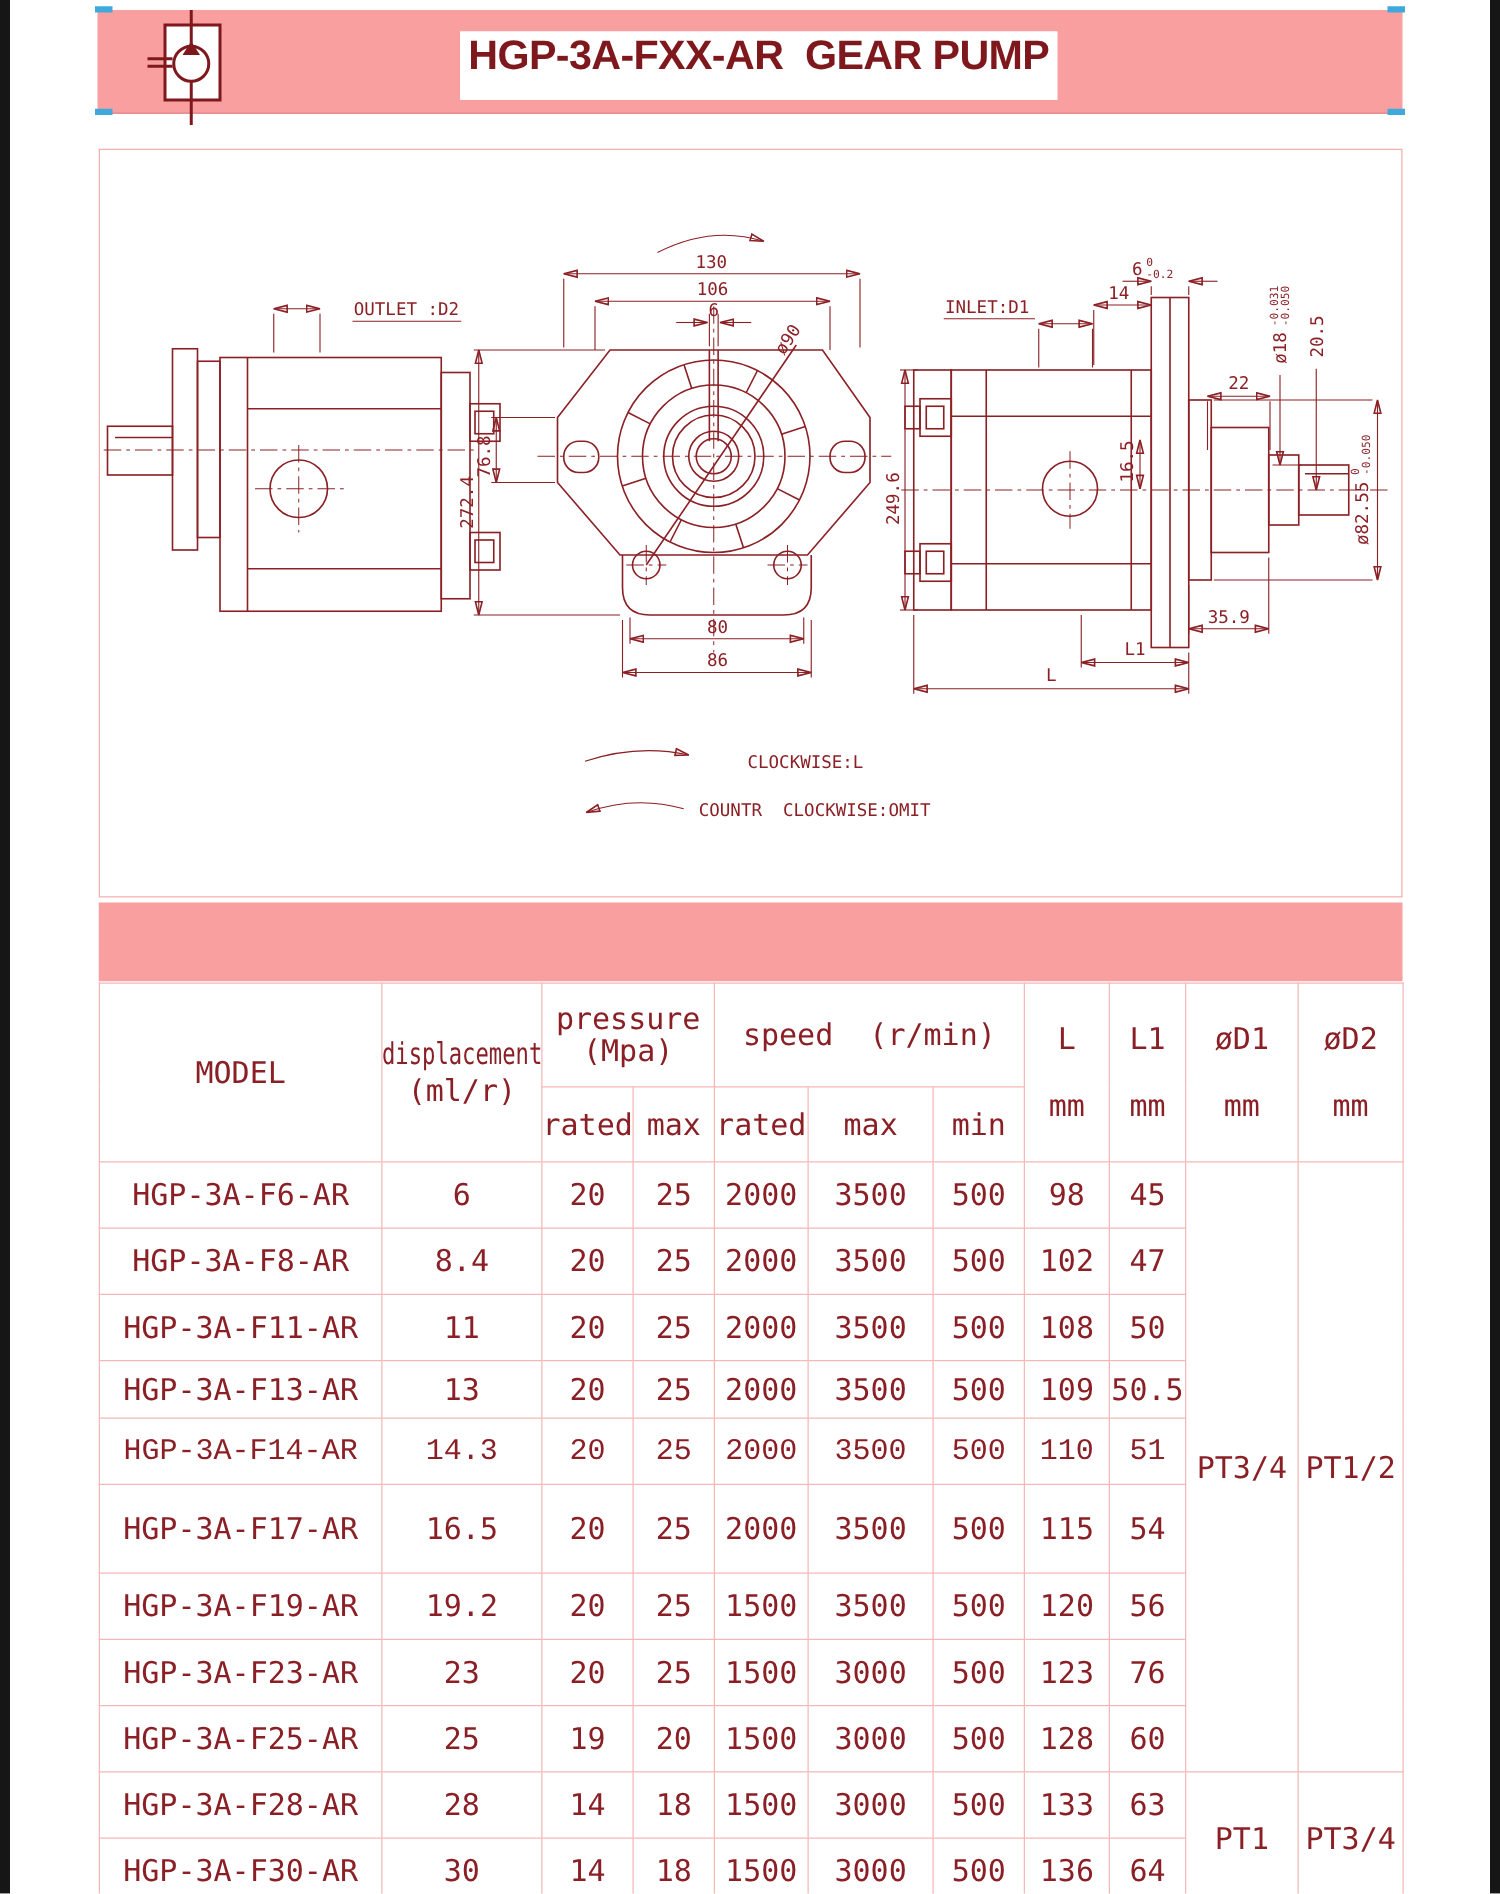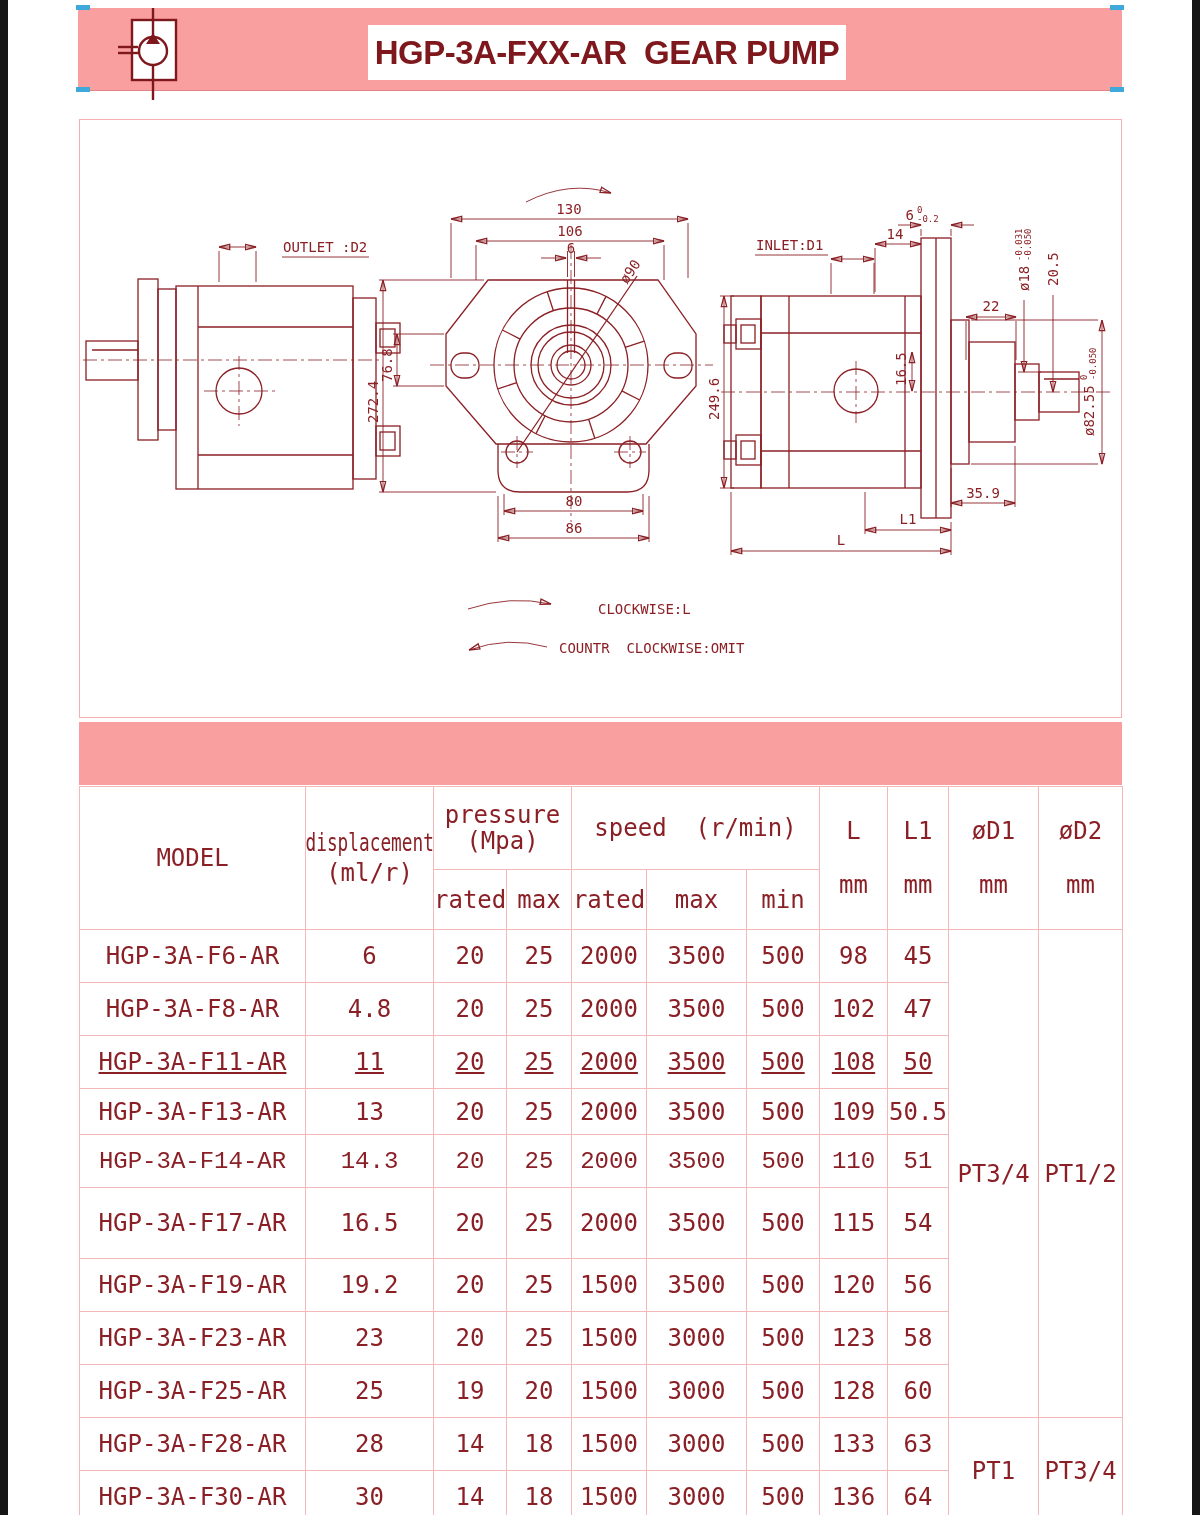--- a/index.html
+++ b/index.html
@@ -5,21 +5,21 @@
   html,body{margin:0;padding:0;background:#fff;}
   .page{position:relative;width:1200px;height:1515px;background:#ffffff;overflow:hidden;
         font-family:"DejaVu Sans Mono",monospace;}
   .edge{position:absolute;top:0;height:100%;background:#161616;}
   .edge.l{left:0;width:8px;}
   .edge.r{right:0;width:8px;}
   .banner{position:absolute;left:78px;top:8px;width:1044px;height:82px;background:#FA9F9F;
           border-bottom:1px solid #e08585;}
   .handle{position:absolute;width:14px;height:5px;background:#3FA9DC;}
   .titlebox{position:absolute;left:368px;top:25px;width:478px;height:55px;background:#ffffff;
-            display:flex;align-items:center;justify-content:center;}
+            display:flex;align-items:flex-start;justify-content:center;}
   .titlebox span{font-family:"Liberation Sans",sans-serif;font-weight:bold;font-size:33px;
                  color:#7E181D;white-space:pre;letter-spacing:-0.5px;}
   .logo{position:absolute;left:112px;top:8px;}
   .draw-panel{position:absolute;left:79px;top:119px;width:1043px;height:599px;
               border:1px solid #F6AFAF;box-sizing:border-box;background:#fff;}
   .band{position:absolute;left:79px;top:722px;width:1043px;height:63px;background:#FA9F9F;}
   svg.draw{display:block;}
   svg.draw line,svg.draw rect,svg.draw circle,svg.draw polygon,svg.draw path{
       stroke:#8B2025;fill:none;stroke-width:1.3;}
   svg.draw g.d line,svg.draw g.d path{stroke-width:0.9;}
@@ -344,30 +344,30 @@
         <td>2000</td>
         <td>3500</td>
         <td>500</td>
         <td>98</td>
         <td>45</td>
         <td rowspan="9" class="port port1">PT3/4</td>
         <td rowspan="9" class="port port1">PT1/2</td>
       </tr>
       <tr style="height:53px;">
         <td>HGP-3A-F8-AR</td>
-        <td>4.8</td>
+        <td>8.4</td>
         <td>20</td>
         <td>25</td>
         <td>2000</td>
         <td>3500</td>
         <td>500</td>
         <td>102</td>
         <td>47</td>
       </tr>
-      <tr style="height:53px;text-decoration:underline;">
+      <tr style="height:53px;">
         <td>HGP-3A-F11-AR</td>
         <td>11</td>
         <td>20</td>
         <td>25</td>
         <td>2000</td>
         <td>3500</td>
         <td>500</td>
         <td>108</td>
         <td>50</td>
       </tr>
@@ -417,21 +417,21 @@
       </tr>
       <tr style="height:53px;">
         <td>HGP-3A-F23-AR</td>
         <td>23</td>
         <td>20</td>
         <td>25</td>
         <td>1500</td>
         <td>3000</td>
         <td>500</td>
         <td>123</td>
-        <td>58</td>
+        <td>76</td>
       </tr>
       <tr style="height:53px;">
         <td>HGP-3A-F25-AR</td>
         <td>25</td>
         <td>19</td>
         <td>20</td>
         <td>1500</td>
         <td>3000</td>
         <td>500</td>
         <td>128</td>

